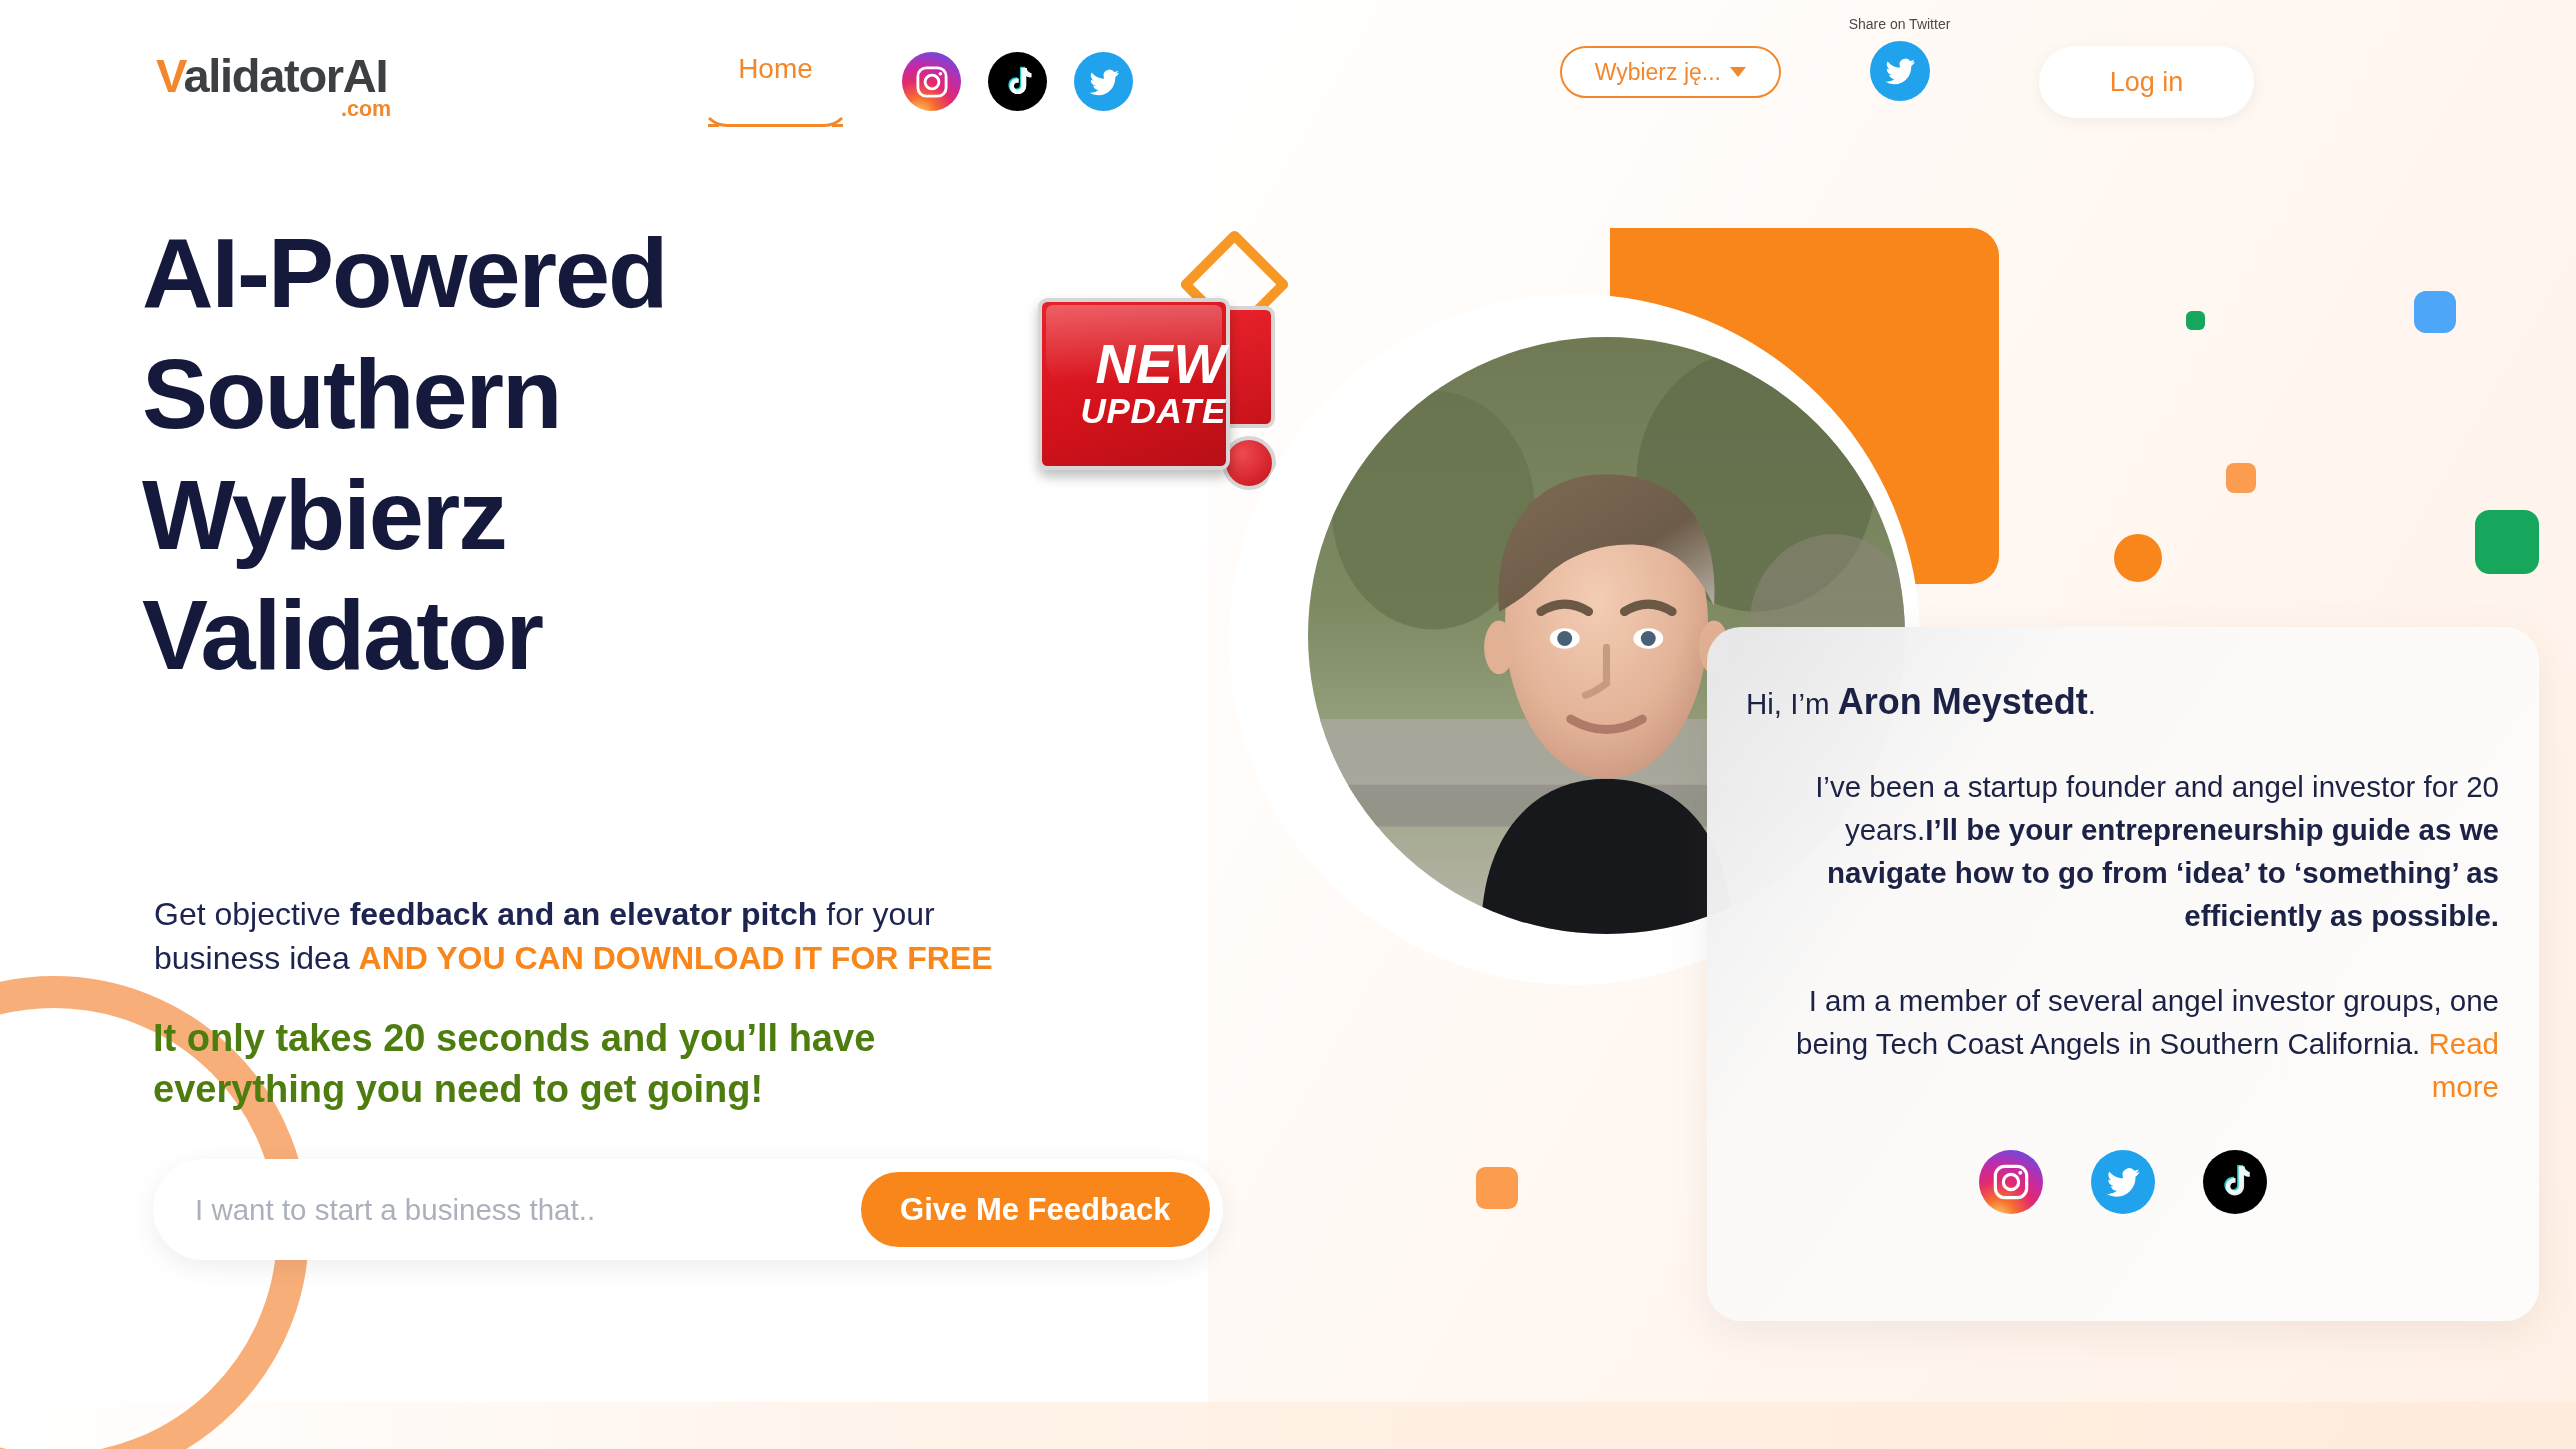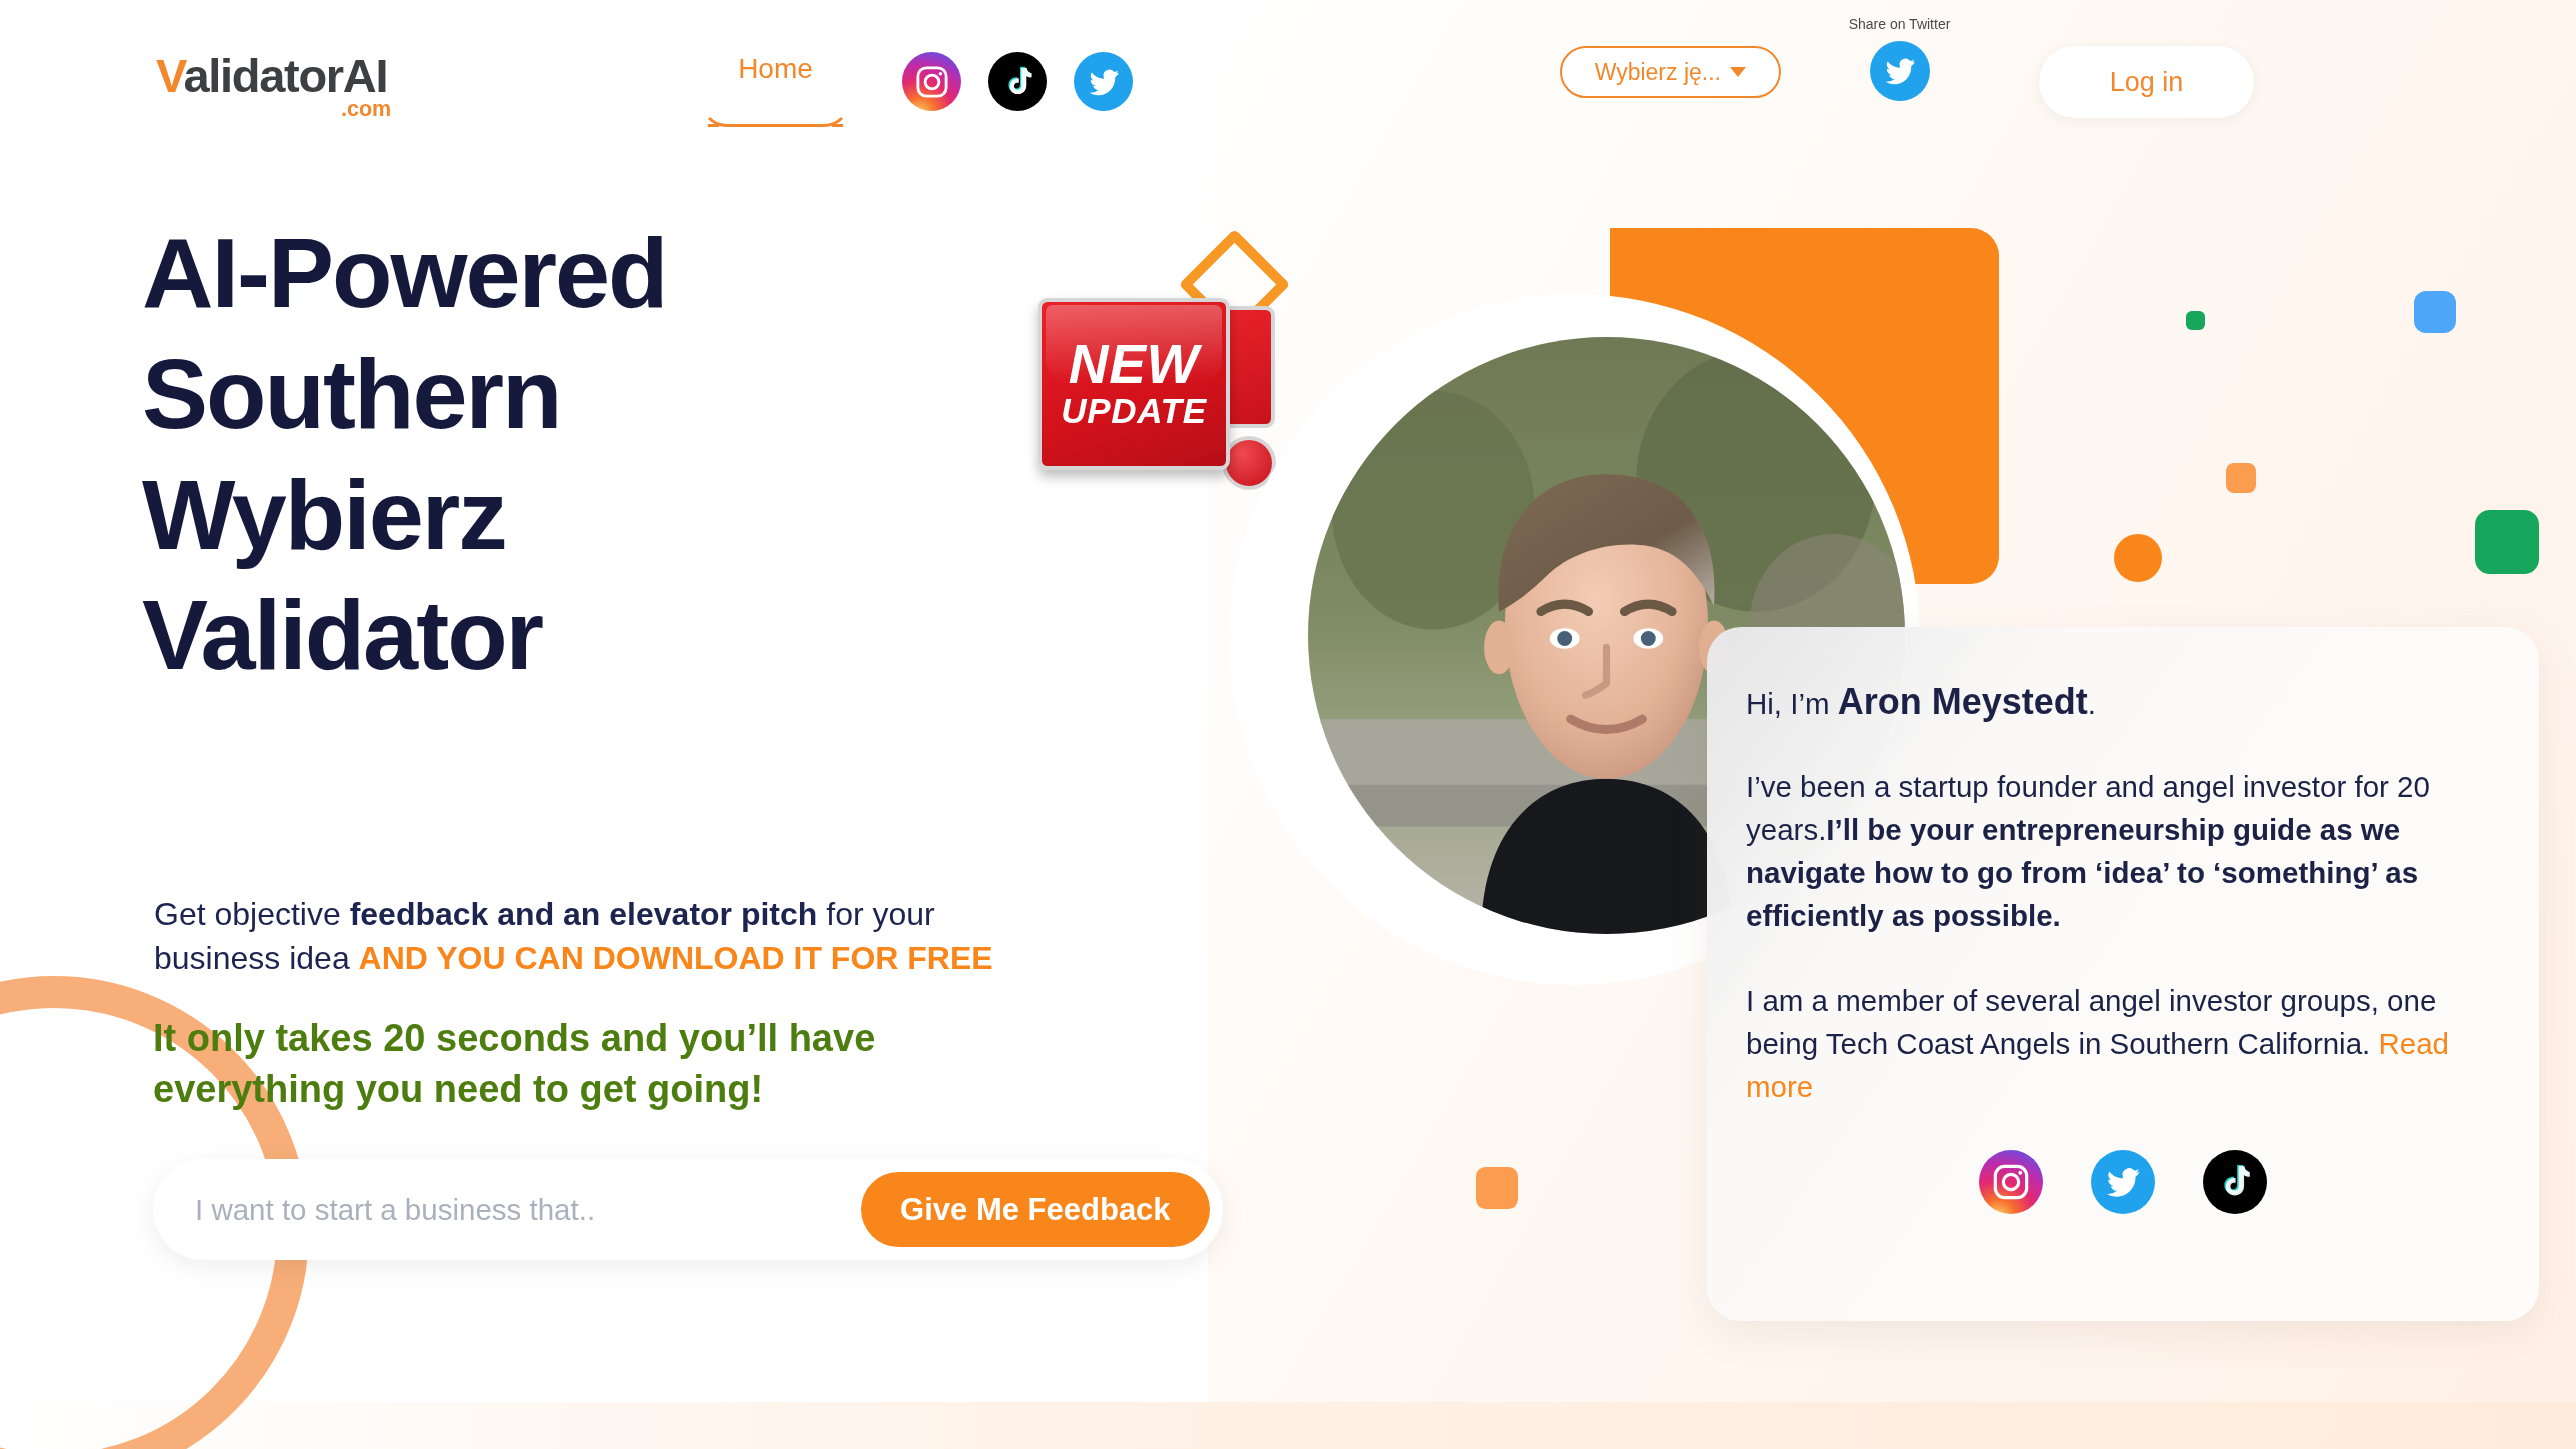--- a/index.html
+++ b/index.html
@@ -129,21 +129,21 @@
   .badge{ position:absolute; left:1026px; top:240px; width:282px; height:255px; }
   .badge-diamond{
     position:absolute; left:169px; top:5.4px; width:79px; height:79px;
     border:10.7px solid #f79824; transform:rotate(45deg); border-radius:5.4px;
   }
   .badge-box{
     position:absolute; left:12px; top:58px; width:192px; height:172px;
     border-radius:9.4px; border:4.7px solid #d6d6d6;
     background:linear-gradient(160deg,#e8222a 0%,#d4121b 55%,#b70f17 100%);
     box-shadow:0 6.7px 12px rgba(0,0,0,.25);
-    display:flex; flex-direction:column; align-items:center; justify-content:center;
+    display:flex; flex-direction:column; align-items:flex-end; justify-content:center;
   }
   .badge-box:after{
     content:""; position:absolute; left:4px; top:3.4px; right:4px; height:46%;
     background:linear-gradient(180deg, rgba(255,255,255,.28), rgba(255,255,255,0));
     border-radius:6.7px 6.7px 20px 20px;
   }
   .badge-new{ color:#fff; font-size:55px; font-weight:700; font-style:italic; letter-spacing:0.7px; line-height:.98; }
   .badge-update{ color:#fff; font-size:35px; font-weight:700; font-style:italic; letter-spacing:0.7px; line-height:1.1; }
   .badge-bang{
     position:absolute; left:193px; top:66px; width:56px; height:122px;
@@ -174,21 +174,21 @@
   
   .bio-card{
     position:absolute; left:1707px; top:627px; width:832px; height:694px;
     border-radius:34px;
     background:linear-gradient(125deg, rgba(232,232,234,.97) 0%, rgba(250,249,248,.99) 28%, #fdfbf9 60%, #fefcfa 100%);
     box-shadow:0 12px 40px rgba(120,100,80,.10);
     padding:54px 40px 0 39px;
   }
   .bio-greet{ font-size:29.5px; color:#1b2246; margin-bottom:42px; }
   .bio-greet b{ font-size:36px; font-weight:700; }
-  .bio-p{ font-size:29.5px; line-height:1.46; color:#1b2246; }
+  .bio-p{ font-size:29.5px; line-height:1.46; color:#1b2246;text-align:right; }
   .bio-p b{ font-weight:700; }
   .bio-p2{ margin-top:42px; }
   .bio-link{ color:#f8861b; }
   .bio-socials{ display:flex; gap:48px; justify-content:center; margin-top:42px; }
   .bio-socials .soc{ width:64px; height:64px; }
   .bio-socials .soc svg{ width:40px; height:40px; }
 </style>
 </head>
 <body>
 

